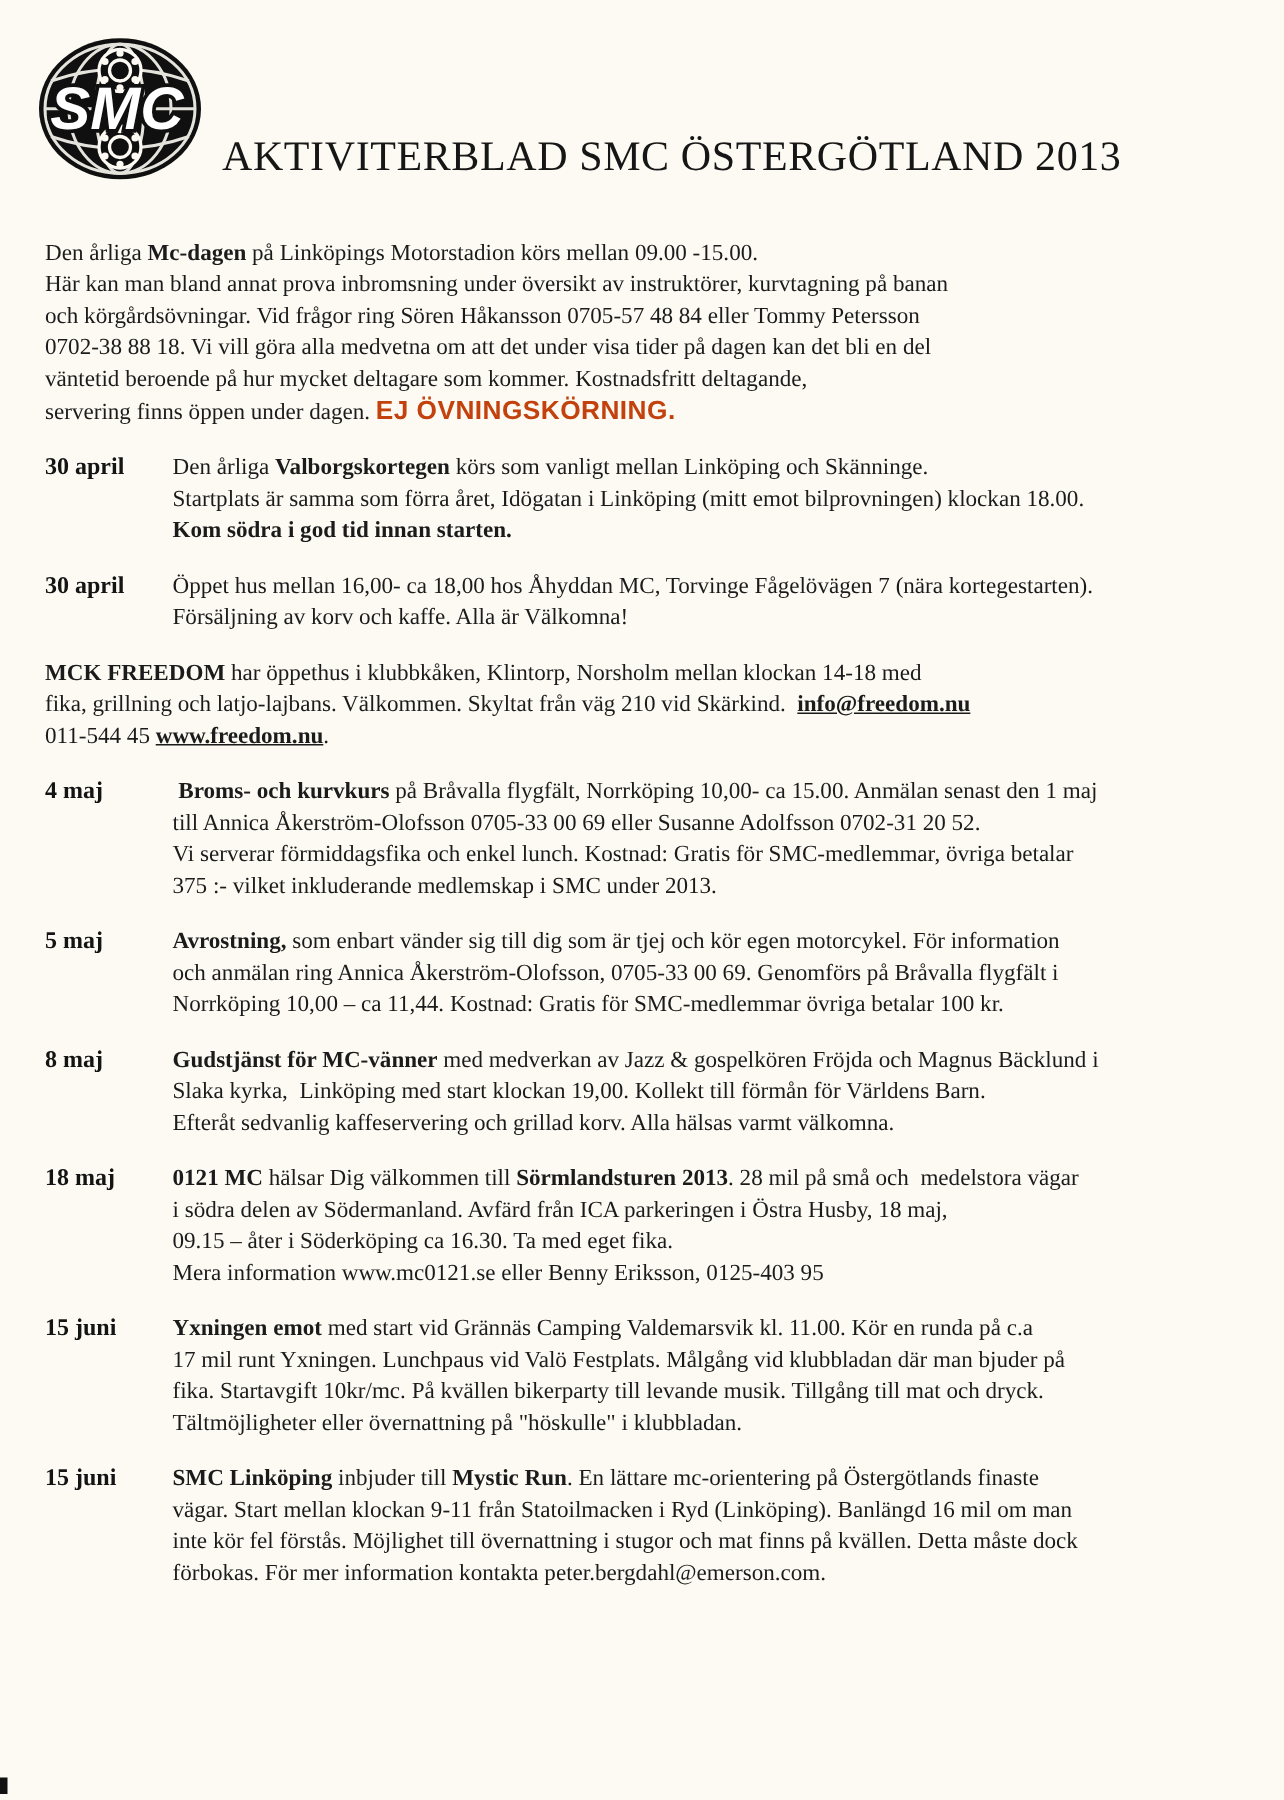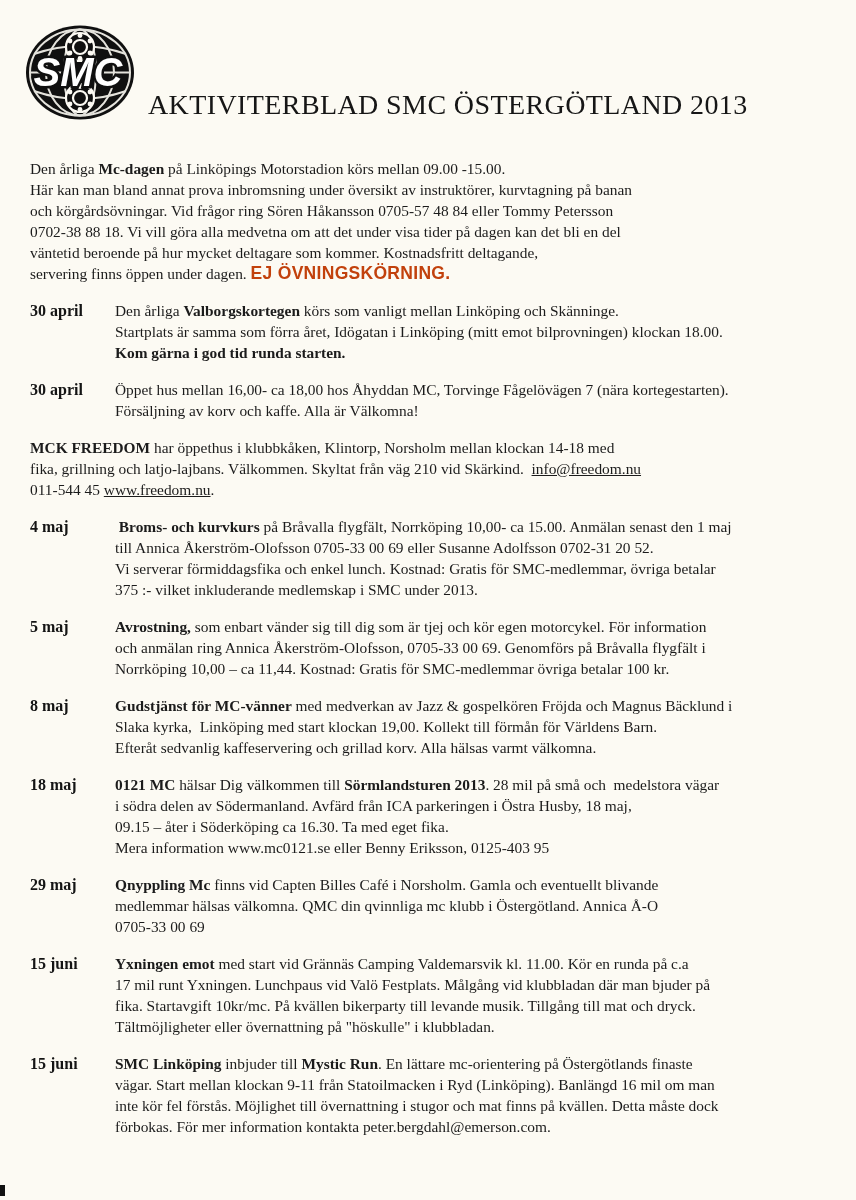--- a/index.html
+++ b/index.html
@@ -43,21 +43,21 @@
   }
   .entry .body {
     flex: 1;
     font-size: 15.4px;
     line-height: 21px;
     white-space: pre-wrap;
     color: #1b1b1b;
   }
   .seg-n { font-weight: 400; }
   .seg-b { font-weight: 700; }
-  .seg-u { font-weight: 400; text-decoration: underline; }
+  .seg-u { font-weight: 700; text-decoration: underline; }
   .seg-sb {
     font-family: "Liberation Sans", sans-serif;
     font-weight: 700;
     font-size: 17.5px;
     letter-spacing: 0.3px;
     color: #c2410c;
   }
 
   .scan-artifact {
     position: absolute;
@@ -125,21 +125,21 @@
 Här kan man bland annat prova inbromsning under översikt av instruktörer, kurvtagning på banan
 och körgårdsövningar. Vid frågor ring Sören Håkansson 0705-57 48 84 eller Tommy Petersson
 0702-38 88 18. Vi vill göra alla medvetna om att det under visa tider på dagen kan det bli en del
 väntetid beroende på hur mycket deltagare som kommer. Kostnadsfritt deltagande,
 servering finns öppen under dagen. </span><span class="seg-sb">EJ ÖVNINGSKÖRNING.</span></div>
       </div>
       <div class="entry">
         <div class="date">30 april</div>
         <div class="body"><span class="seg-n">Den årliga </span><span class="seg-b">Valborgskortegen</span><span class="seg-n"> körs som vanligt mellan Linköping och Skänninge.
 Startplats är samma som förra året, Idögatan i Linköping (mitt emot bilprovningen) klockan 18.00.
-</span><span class="seg-b">Kom gärna i god tid runda starten.</span></div>
+</span><span class="seg-b">Kom södra i god tid innan starten.</span></div>
       </div>
       <div class="entry">
         <div class="date">30 april</div>
         <div class="body"><span class="seg-n">Öppet hus mellan 16,00- ca 18,00 hos Åhyddan MC, Torvinge Fågelövägen 7 (nära kortegestarten).
 Försäljning av korv och kaffe. Alla är Välkomna!</span></div>
       </div>
       <div class="entry">
         <div class="body"><span class="seg-b">MCK FREEDOM</span><span class="seg-n"> har öppethus i klubbkåken, Klintorp, Norsholm mellan klockan 14-18 med
 fika, grillning och latjo-lajbans. Välkommen. Skyltat från väg 210 vid Skärkind.  </span><span class="seg-u">info@freedom.nu</span><span class="seg-n">
 011-544 45 </span><span class="seg-u">www.freedom.nu</span><span class="seg-n">.</span></div>
@@ -164,26 +164,20 @@
 Efteråt sedvanlig kaffeservering och grillad korv. Alla hälsas varmt välkomna.</span></div>
       </div>
       <div class="entry">
         <div class="date">18 maj</div>
         <div class="body"><span class="seg-b">0121 MC</span><span class="seg-n"> hälsar Dig välkommen till </span><span class="seg-b">Sörmlandsturen 2013</span><span class="seg-n">. 28 mil på små och  medelstora vägar
 i södra delen av Södermanland. Avfärd från ICA parkeringen i Östra Husby, 18 maj,
 09.15 – åter i Söderköping ca 16.30. Ta med eget fika.
 Mera information www.mc0121.se eller Benny Eriksson, 0125-403 95</span></div>
       </div>
       <div class="entry">
-        <div class="date">29 maj</div>
-        <div class="body"><span class="seg-b">Qnyppling Mc</span><span class="seg-n"> finns vid Capten Billes Café i Norsholm. Gamla och eventuellt blivande
-medlemmar hälsas välkomna. QMC din qvinnliga mc klubb i Östergötland. Annica Å-O
-0705-33 00 69</span></div>
-      </div>
-      <div class="entry">
         <div class="date">15 juni</div>
         <div class="body"><span class="seg-b">Yxningen emot</span><span class="seg-n"> med start vid Grännäs Camping Valdemarsvik kl. 11.00. Kör en runda på c.a
 17 mil runt Yxningen. Lunchpaus vid Valö Festplats. Målgång vid klubbladan där man bjuder på
 fika. Startavgift 10kr/mc. På kvällen bikerparty till levande musik. Tillgång till mat och dryck.
 Tältmöjligheter eller övernattning på "höskulle" i klubbladan.</span></div>
       </div>
       <div class="entry">
         <div class="date">15 juni</div>
         <div class="body"><span class="seg-b">SMC Linköping</span><span class="seg-n"> inbjuder till </span><span class="seg-b">Mystic Run</span><span class="seg-n">. En lättare mc-orientering på Östergötlands finaste
 vägar. Start mellan klockan 9-11 från Statoilmacken i Ryd (Linköping). Banlängd 16 mil om man

